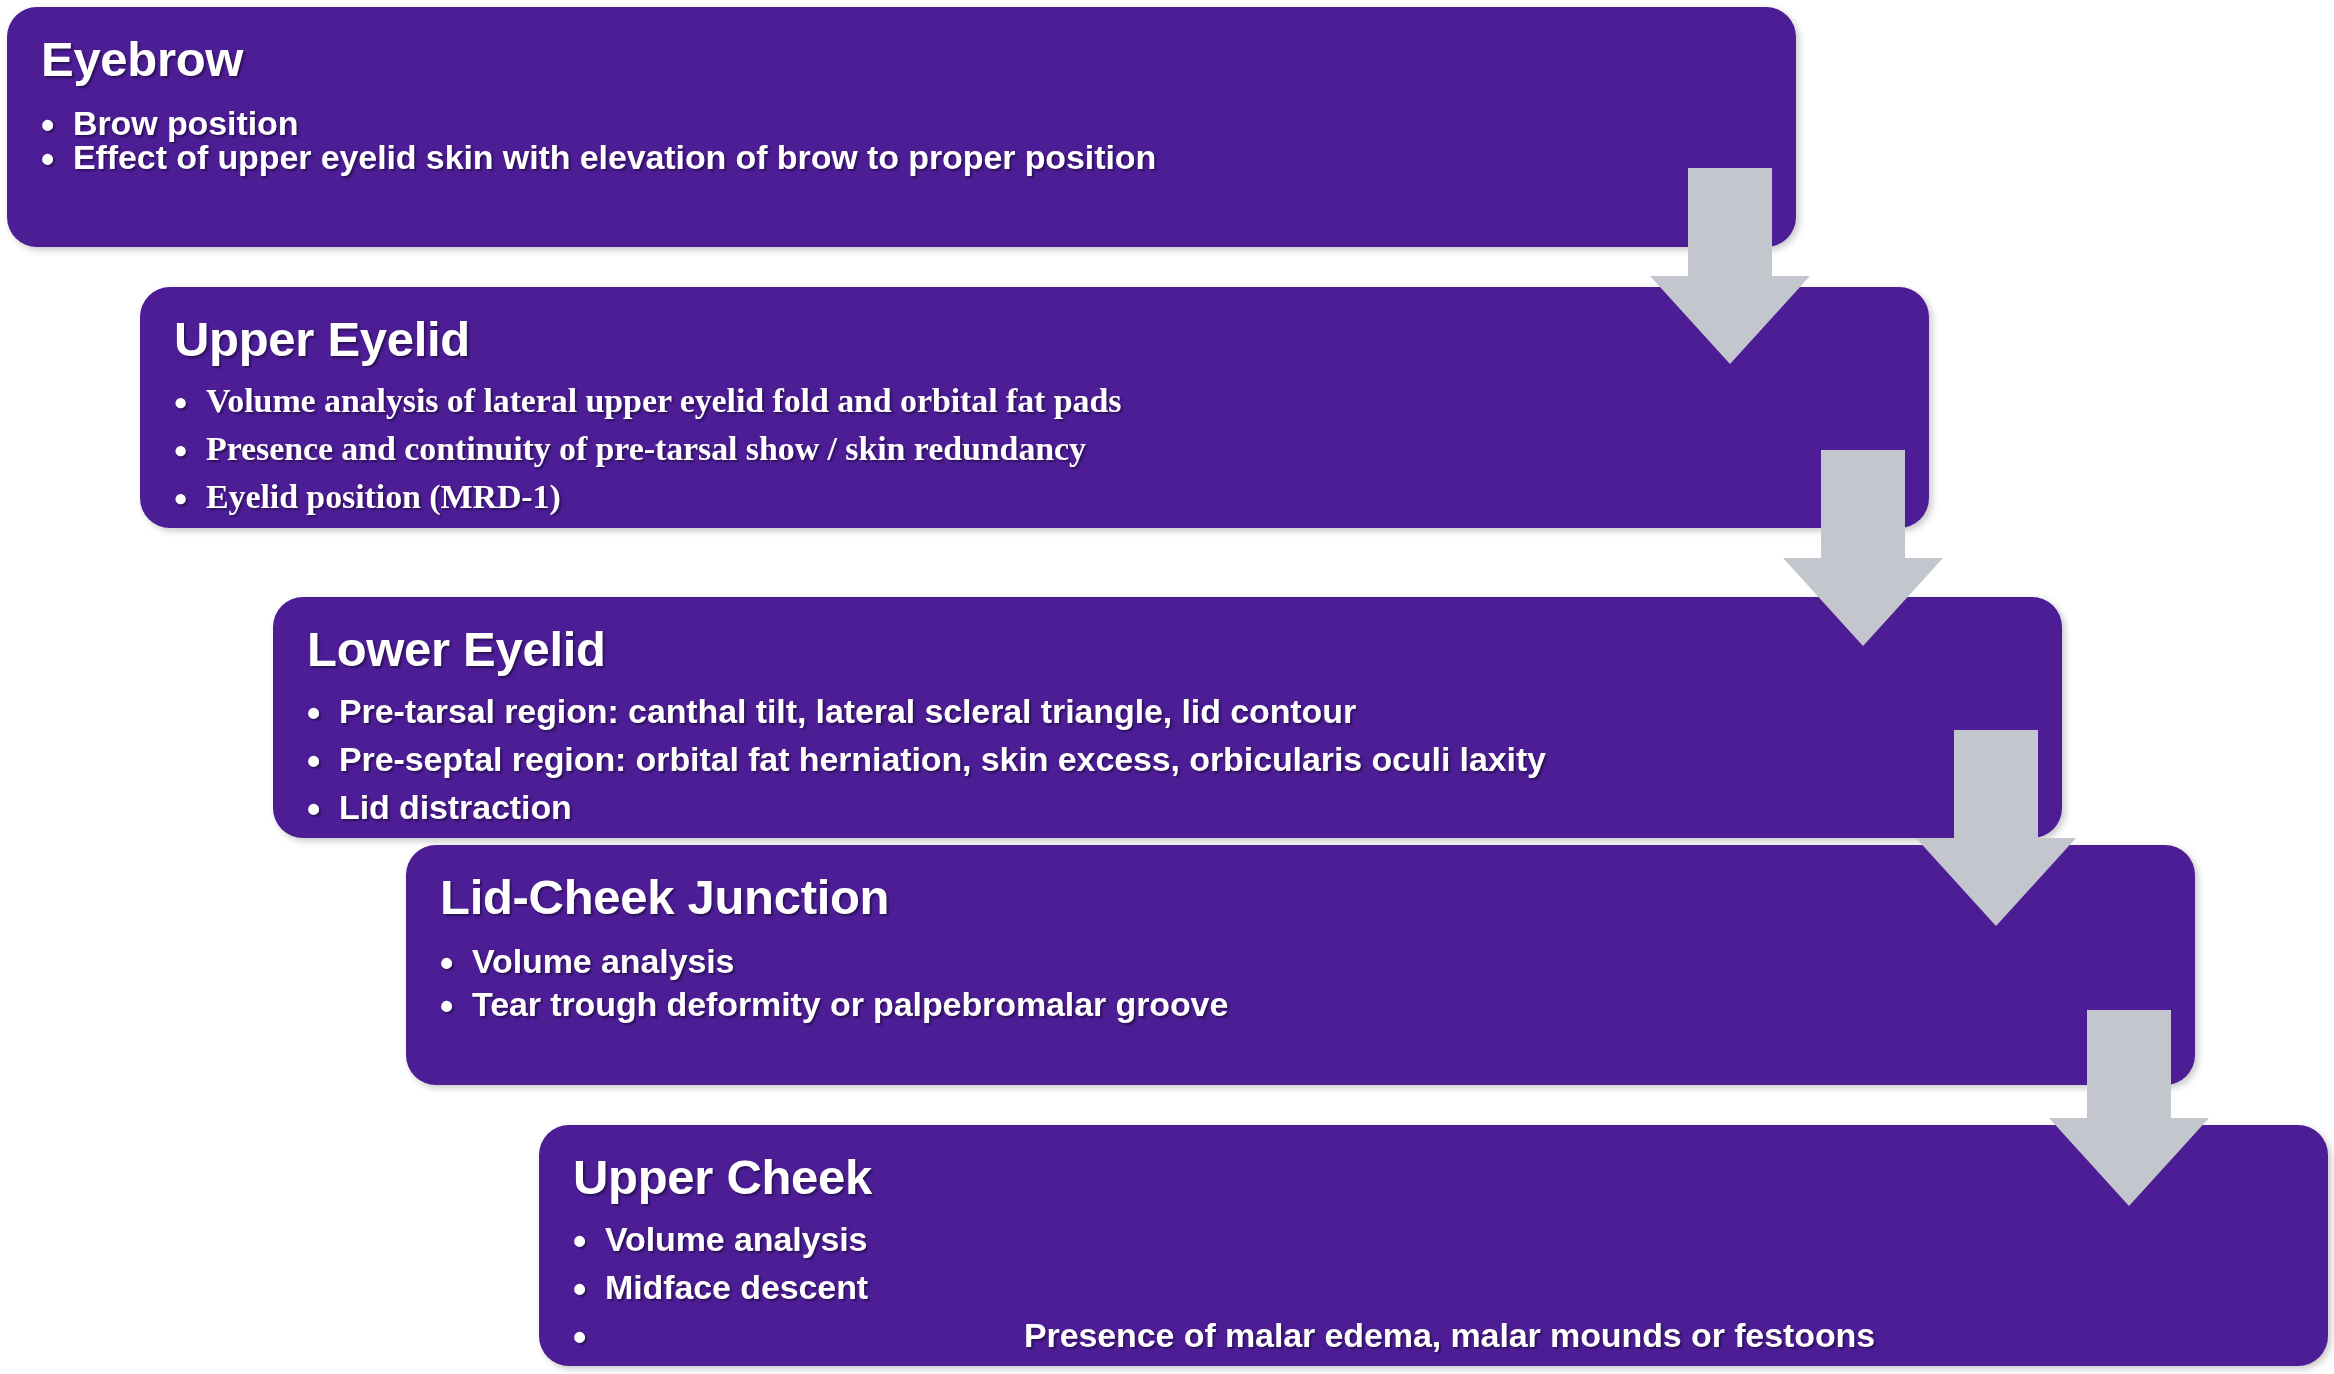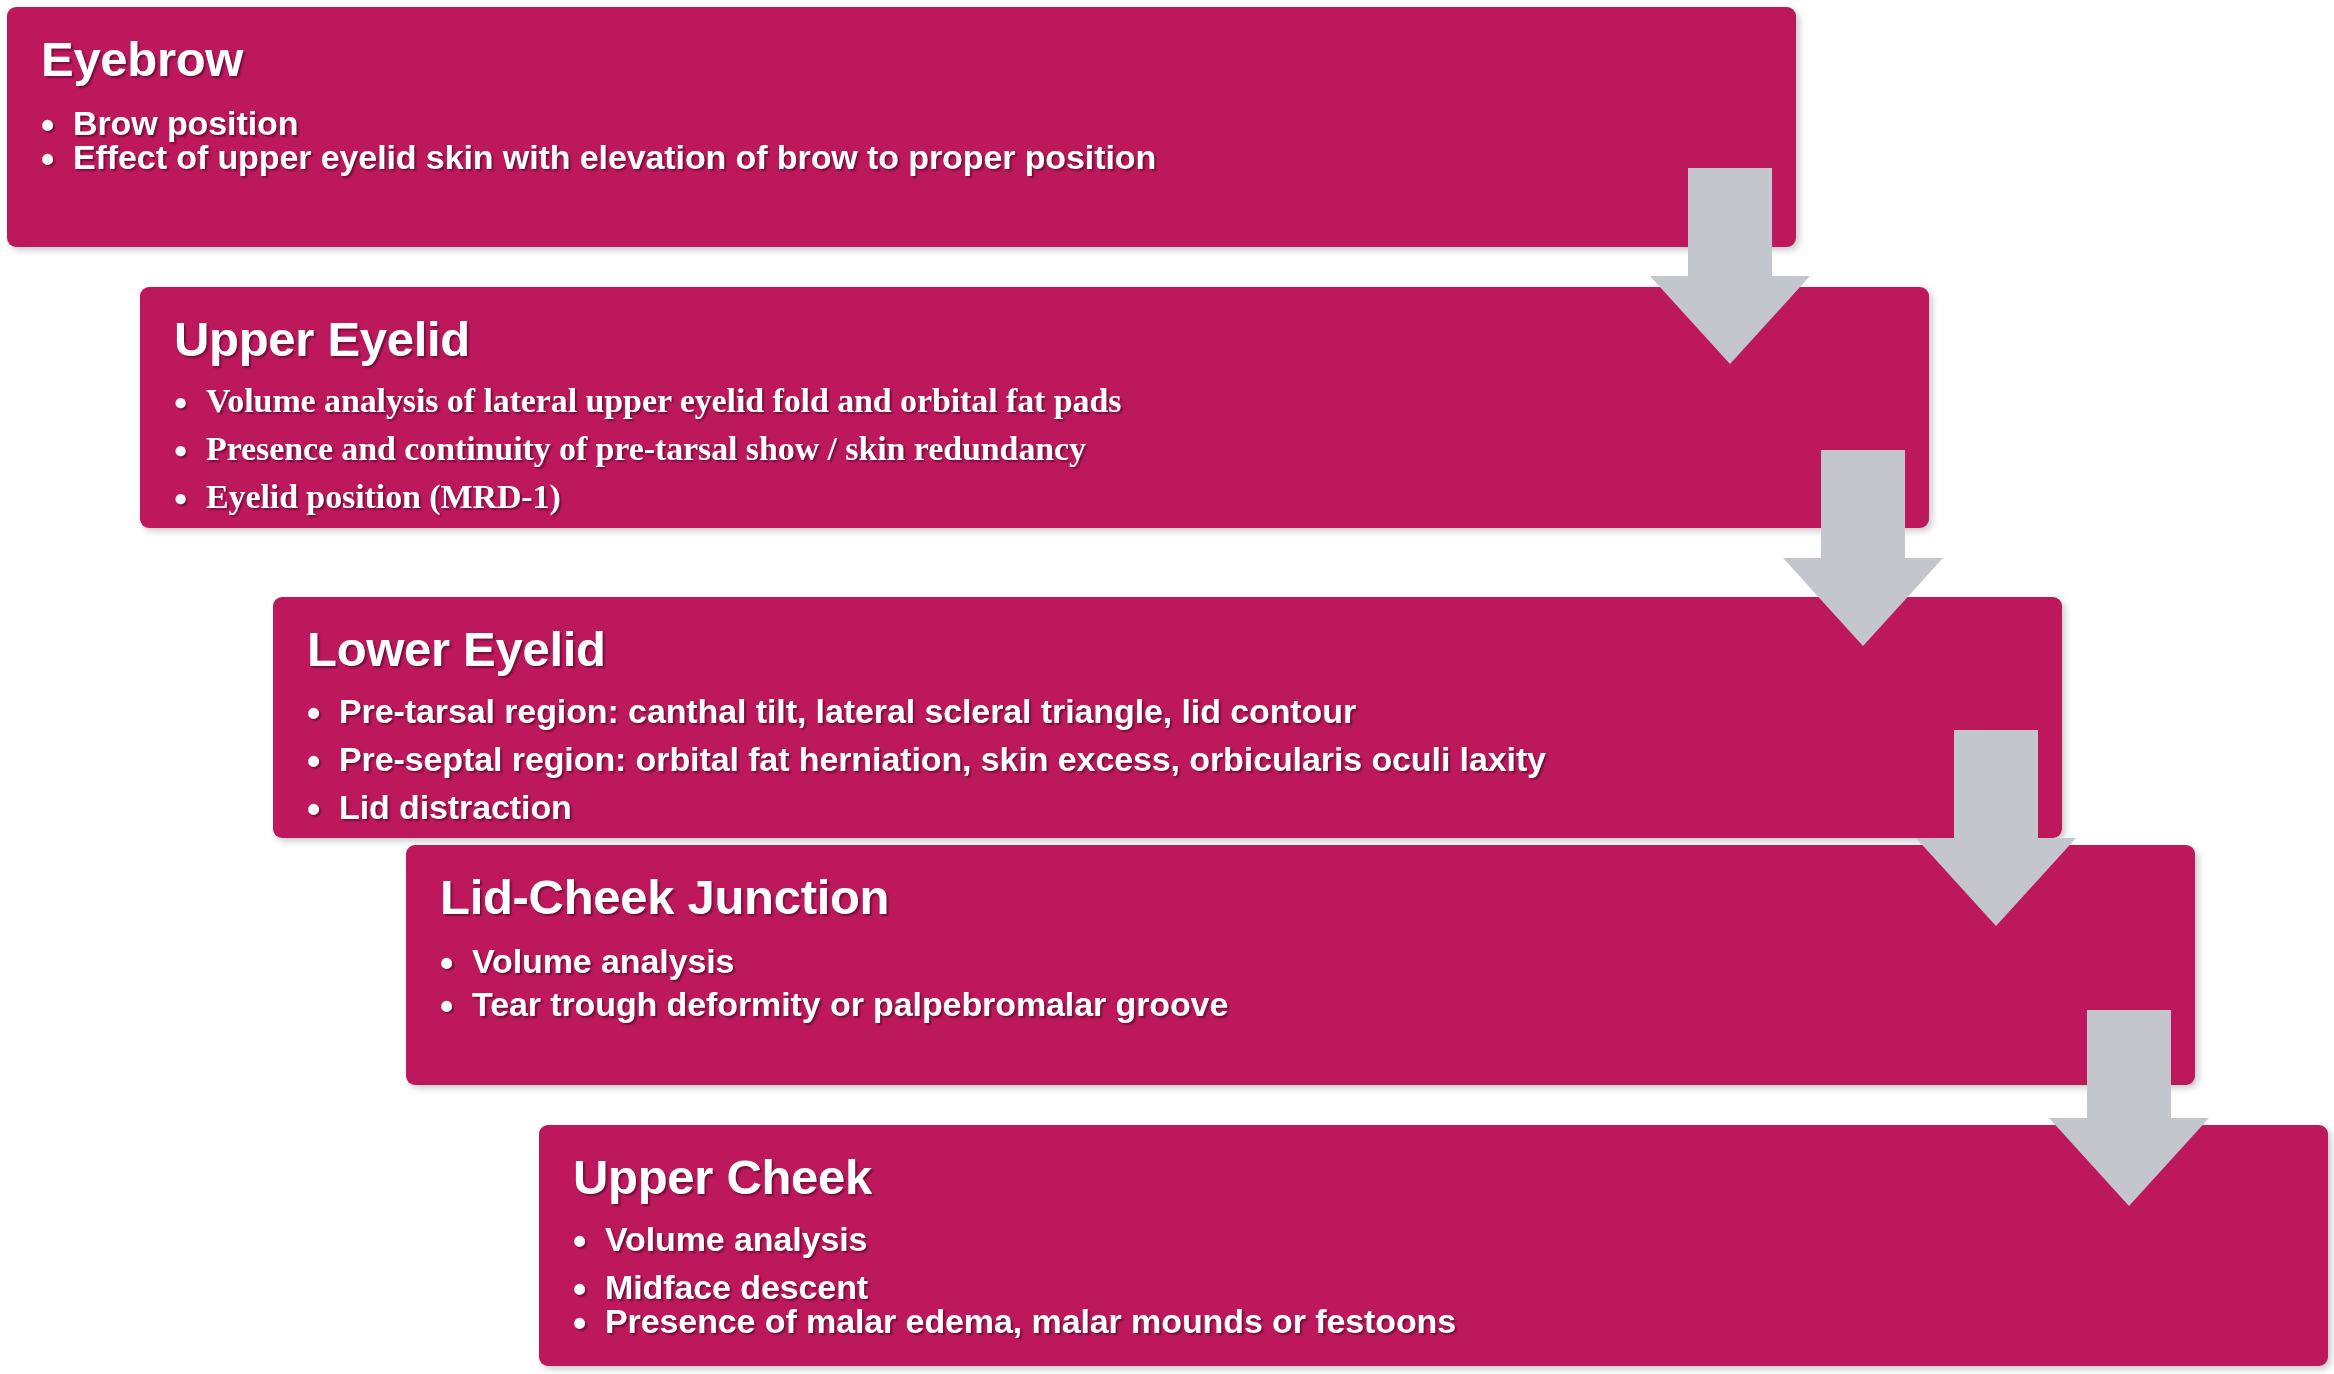--- a/index.html
+++ b/index.html
@@ -12,22 +12,22 @@
   }
   #stage {
     position: relative;
     width: 2334px;
     height: 1374px;
     background: #ffffff;
     overflow: hidden;
   }
   .node {
     position: absolute;
-    background: #be185d;
-    border-radius: 9px;
+    background: #4c1d95;
+    border-radius: 30px;
     box-shadow: 3px 3px 7px rgba(0,0,0,0.22);
     box-sizing: border-box;
     z-index: 2;
   }
   .node-title {
     color: #ffffff;
     font-weight: bold;
     font-size: 49px;
     line-height: 1.0;
     letter-spacing: -0.3px;
@@ -126,17 +126,17 @@
       <li>Volume analysis</li>
       <li style="margin-top:9px;">Tear trough deformity or palpebromalar groove</li>
     </ul>
   </div>
 
   <div class="node" style="left:539px; top:1125px; width:1789px; height:241px; padding:28px 34px 0 34px;">
     <div class="node-title">Upper Cheek</div>
     <ul class="bullets" style="margin-top:20px;">
       <li>Volume analysis</li>
       <li style="margin-top:14px;">Midface descent</li>
-      <li style="">Presence of malar edema, malar mounds or festoons</li>
+      <li style="margin-top:14px;text-align:center;">Presence of malar edema, malar mounds or festoons</li>
     </ul>
   </div>
 
 </div>
 
 </body></html>

